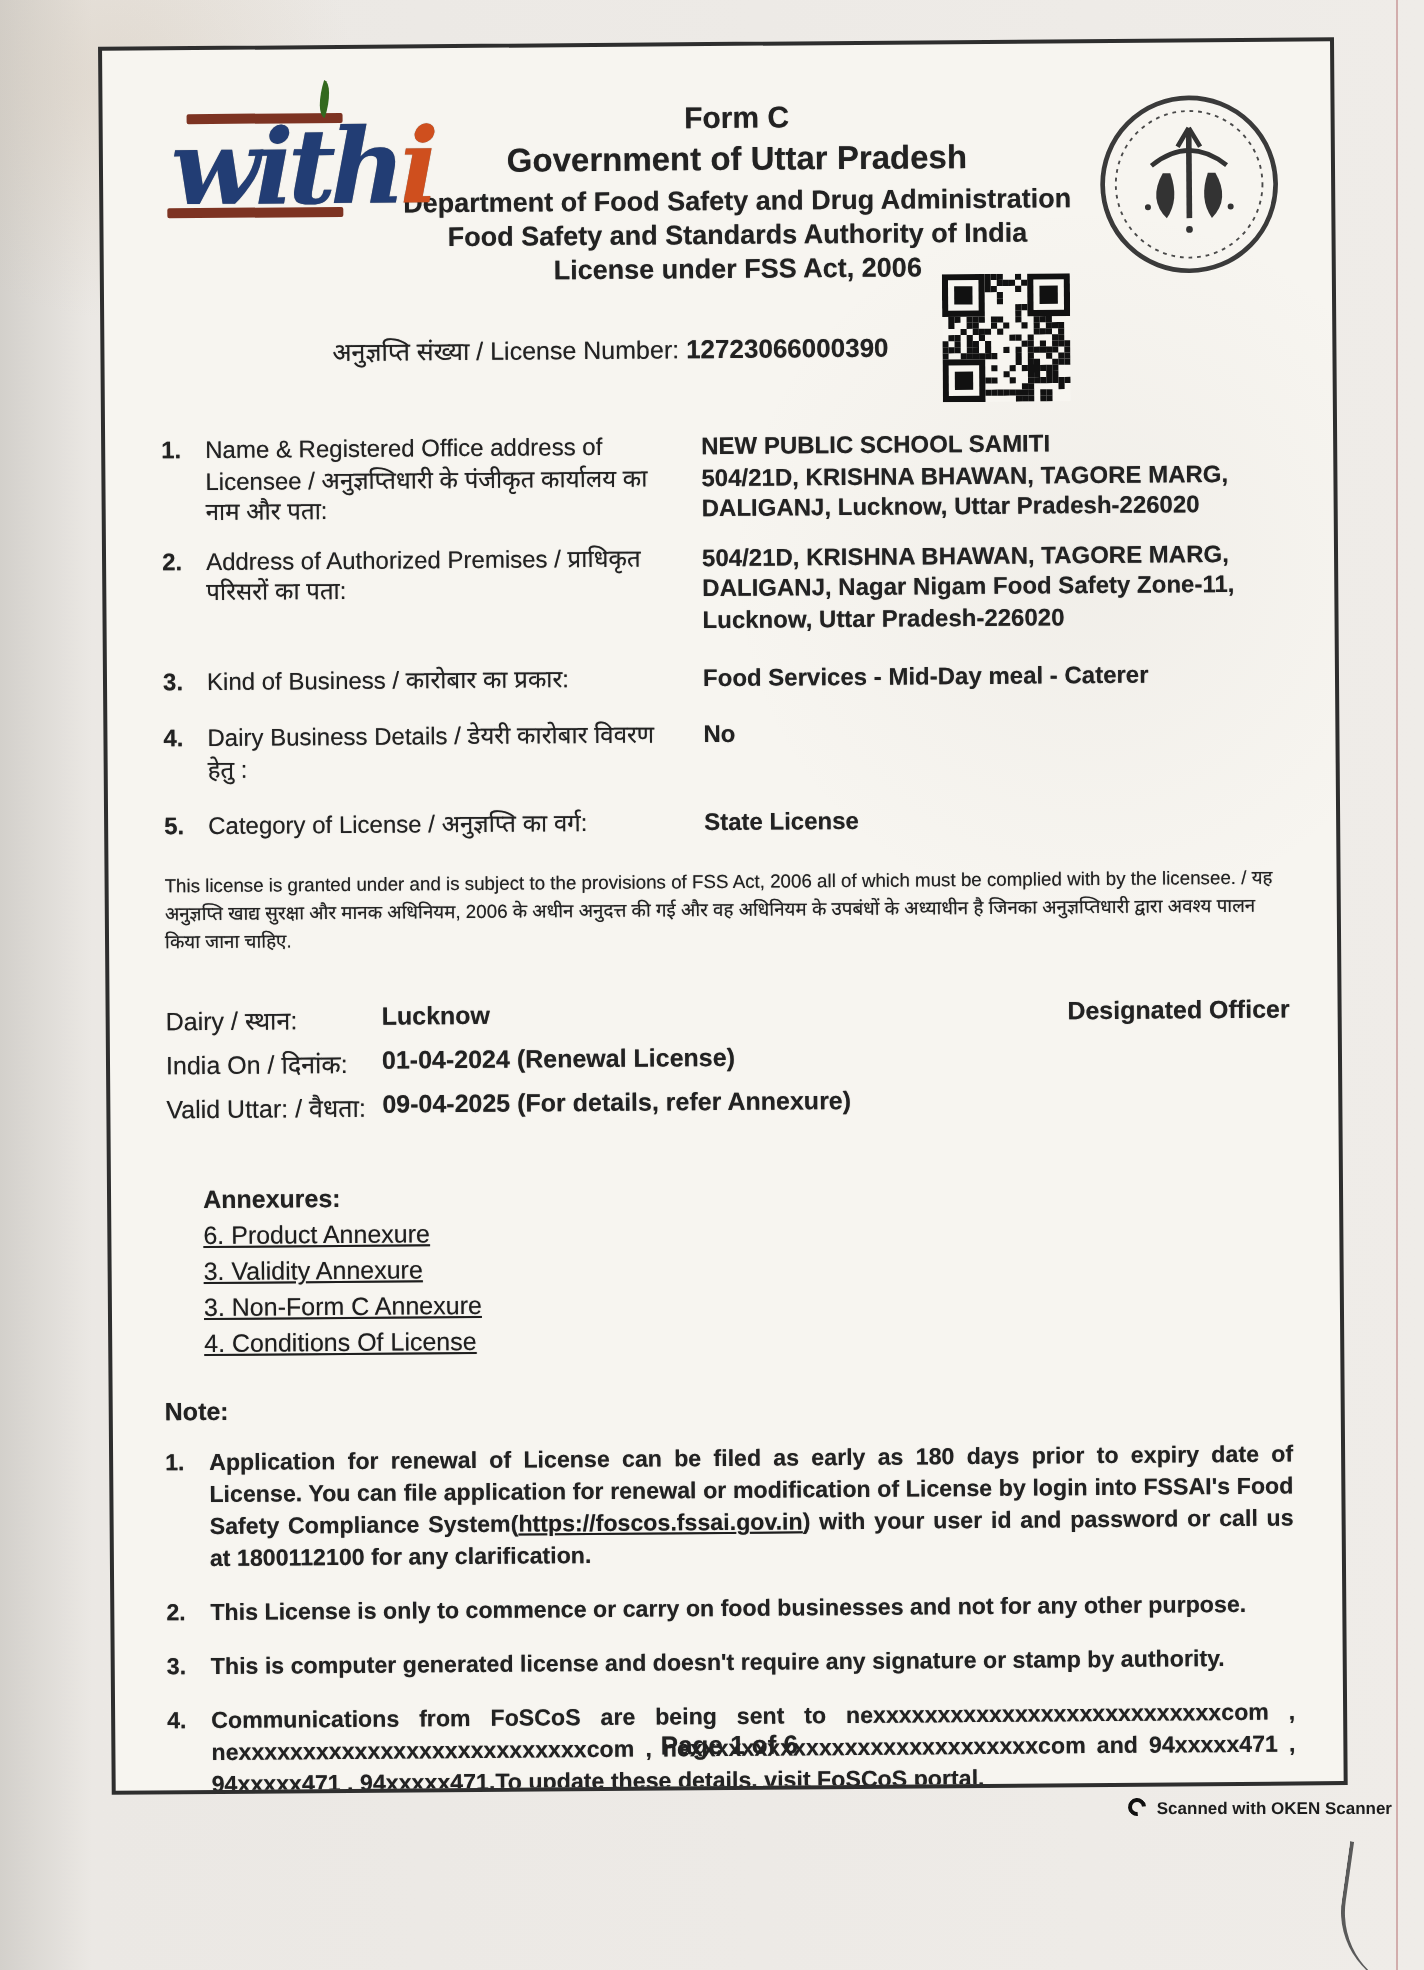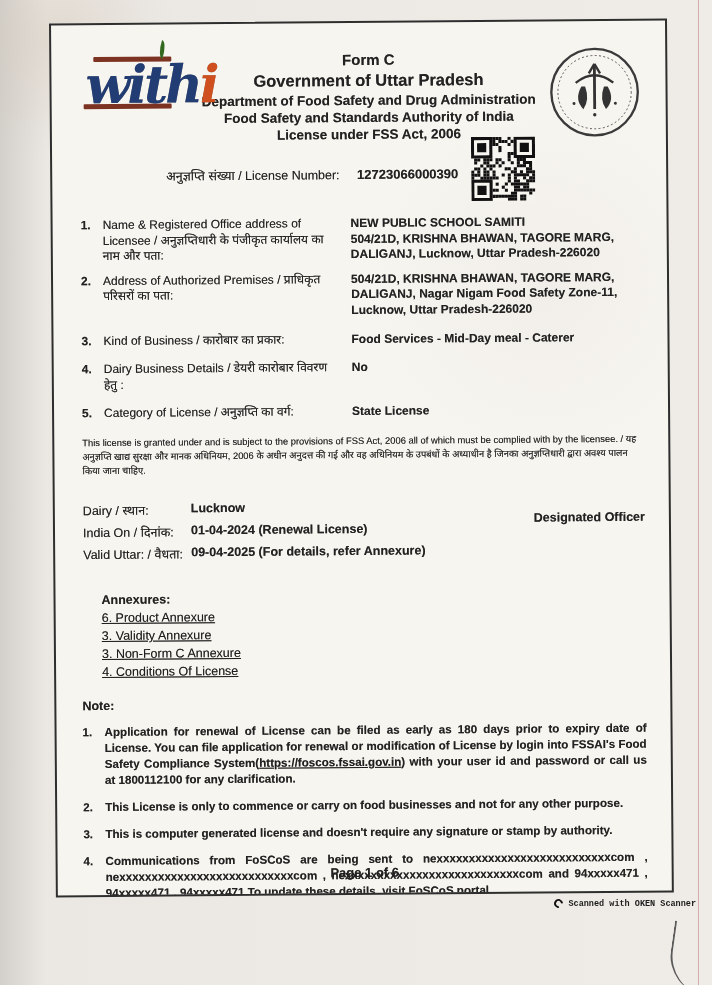--- a/index.html
+++ b/index.html
@@ -47,21 +47,21 @@
   .h-dep  { font-size:13.5px; font-weight:700; margin-top:3px; }
   .h-auth { font-size:13.5px; font-weight:700; margin-top:2px; }
   .h-act  { font-size:13.5px; font-weight:700; margin-top:2px; }
 
   .emblem-wrap { width:110px; display:flex; justify-content:center; }
   .emblem-wrap svg { width:94px; height:94px; margin-top:2px; }
 
   
   .license-row { position:relative; height:54px; margin:10px 0 0 114px; font-size:12.5px; }
   .license-label { display:inline-block; padding-top:14px; }
-  .license-number { font-weight:700; font-size:13px; margin-left:14px; }
+  .license-number { font-weight:700; font-size:13px; }
   .qr-box { position:absolute; left:305px; top:-14px; width:64px; height:64px; }
 
   
   .items { margin:10px 22px 0 28px; }
   .item-row { display:grid; grid-template-columns:22px 248px 1fr; column-gap:0; font-size:12px; line-height:1.3; margin-top:9px; }
   .item-row:first-child { margin-top:0; }
   .item-no { font-weight:700; }
   .item-label { padding-right:14px; }
   .item-value { font-weight:700; white-space:pre-line; }
   .item-row.r3 { margin-top:13px; }
@@ -70,40 +70,40 @@
 
   
   .legal { margin:14px 24px 0 28px; font-size:9.4px; line-height:1.5; text-align:left; }
 
   
   .details { position:relative; margin:24px 24px 0 28px; font-size:12.5px; }
   .detail-row { display:flex; margin-top:5px; }
   .detail-row:first-child { margin-top:0; }
   .detail-label { width:108px; }
   .detail-value { font-weight:600; }
-  .officer { position:absolute; right:0; top:12px; font-weight:700; font-size:12.5px;text-align:center; }
+  .officer { position:absolute; right:0; top:0; font-weight:700; font-size:12.5px;text-align:center; }
 
   
   .annexures { margin:30px 0 0 46px; font-size:12.5px; }
   .annexure-title { font-weight:700; }
   .annexure-link-row { margin-top:4px; }
   .annexure-link-row a { color:#1e1e1e; text-decoration:underline; }
 
   
   .notes { margin:20px 24px 0 26px; }
   .notes-title { font-weight:700; font-size:12.5px; }
   .note { display:flex; margin-top:11px; font-size:11.6px; font-weight:700; line-height:1.38; }
   .note-no { width:22px; flex:0 0 22px; }
   .note-text { flex:1; text-align:justify; }
   .note-text a { color:#1e1e1e; text-decoration:underline; font-weight:700; }
 
   
   .page-footer { position:absolute; left:0; right:0; bottom:13px; text-align:center; font-size:13px; font-weight:600; }
 
-  .scan-brand { position:absolute; right:16px; top:899px; display:flex; font-size:8.5px; font-weight:700; color:#1c1c1c;font-family:Liberation Mono, monospace; }
+  .scan-brand { position:absolute; right:16px; top:899px; display:flex; font-size:8.5px; font-weight:700; color:#1c1c1c; }
   .oken-icon { width:9px; height:9px; border:2.5px solid #111; border-radius:50%; border-right-color:transparent; margin-right:5px; transform:rotate(40deg); }
 </style>
 </head>
 <body>
 
 <div class="pen-mark"></div>
 <div class="page-edge-line"></div>
 <div class="page-curl"></div>
 
 <div class="page">

